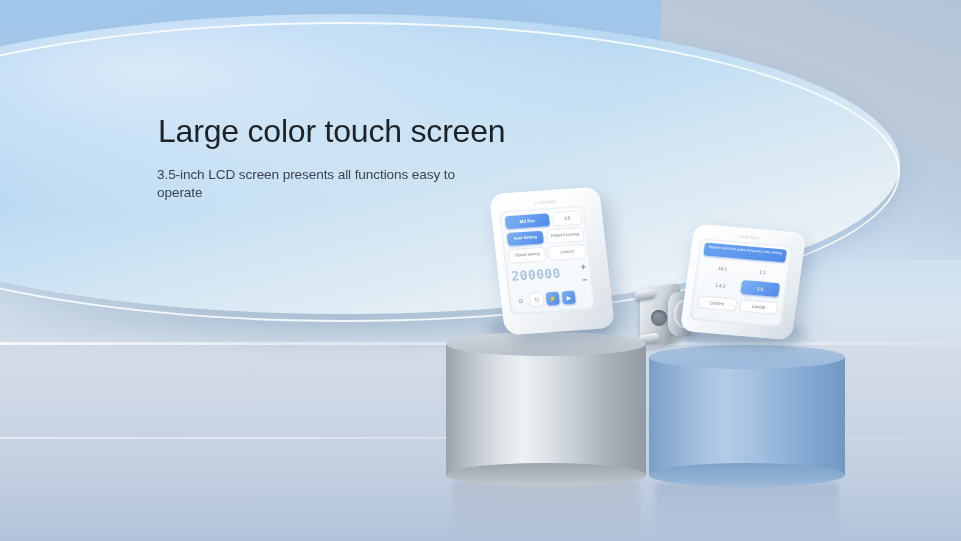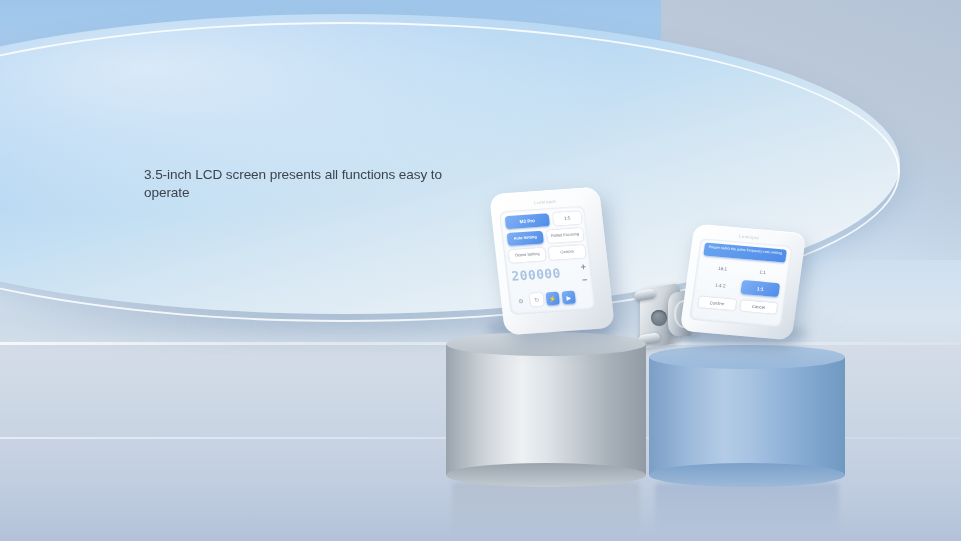--- a/index.html
+++ b/index.html
@@ -299,21 +299,21 @@
   .ds-left{left:486px;top:316px;width:126px;height:26px;background:rgba(110,135,168,.34);}
   .ds-right{left:676px;top:322px;width:132px;height:24px;background:rgba(110,135,168,.30);}
 
   
   .title{
     position:absolute;left:158px;top:92px;z-index:12;
     font-size:32px;line-height:1.18;color:#1d2227;font-weight:normal;
     letter-spacing:-.2px;white-space:nowrap;
   }
   .subtitle{
-    position:absolute;left:144px;top:152px;width:330px;z-index:12;
+    position:absolute;left:157px;top:152px;width:330px;z-index:12;
     font-size:13.6px;line-height:1.32;color:#3c444d;letter-spacing:-.1px;
   }
 </style>
 </head>
 <body>
 
 <div class="scene">
 
   <div class="sky"></div>
   <div class="sky-right"></div>
@@ -398,15 +398,16 @@
       <div class="icon-row">
         <div class="ibtn plain">⚙</div>
         <div class="ibtn">↻</div>
         <div class="ibtn active">⚡</div>
         <div class="ibtn active">▶</div>
       </div>
 
     </div>
   </div>
 
+  <h1 class="title">Large color touch screen</h1>
   <p class="subtitle">3.5-inch LCD screen presents all functions easy to operate</p>
 
 </div>
 
 </body></html>

